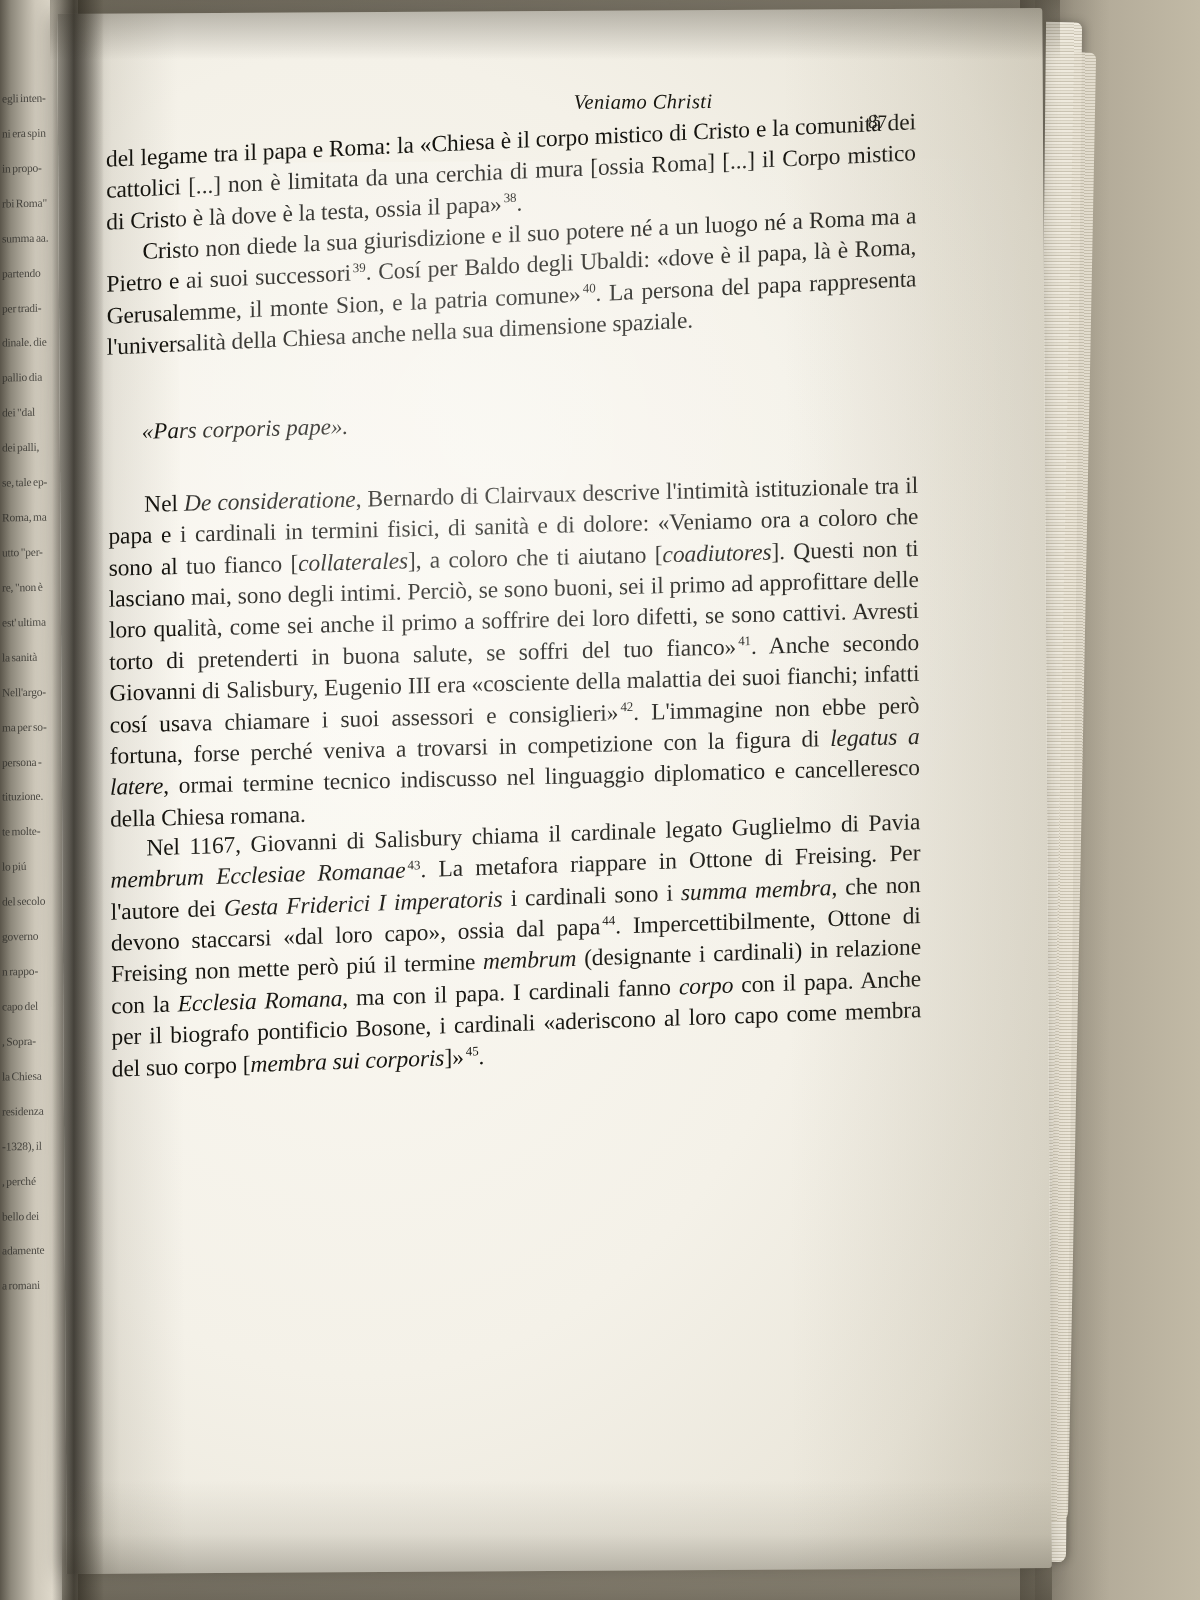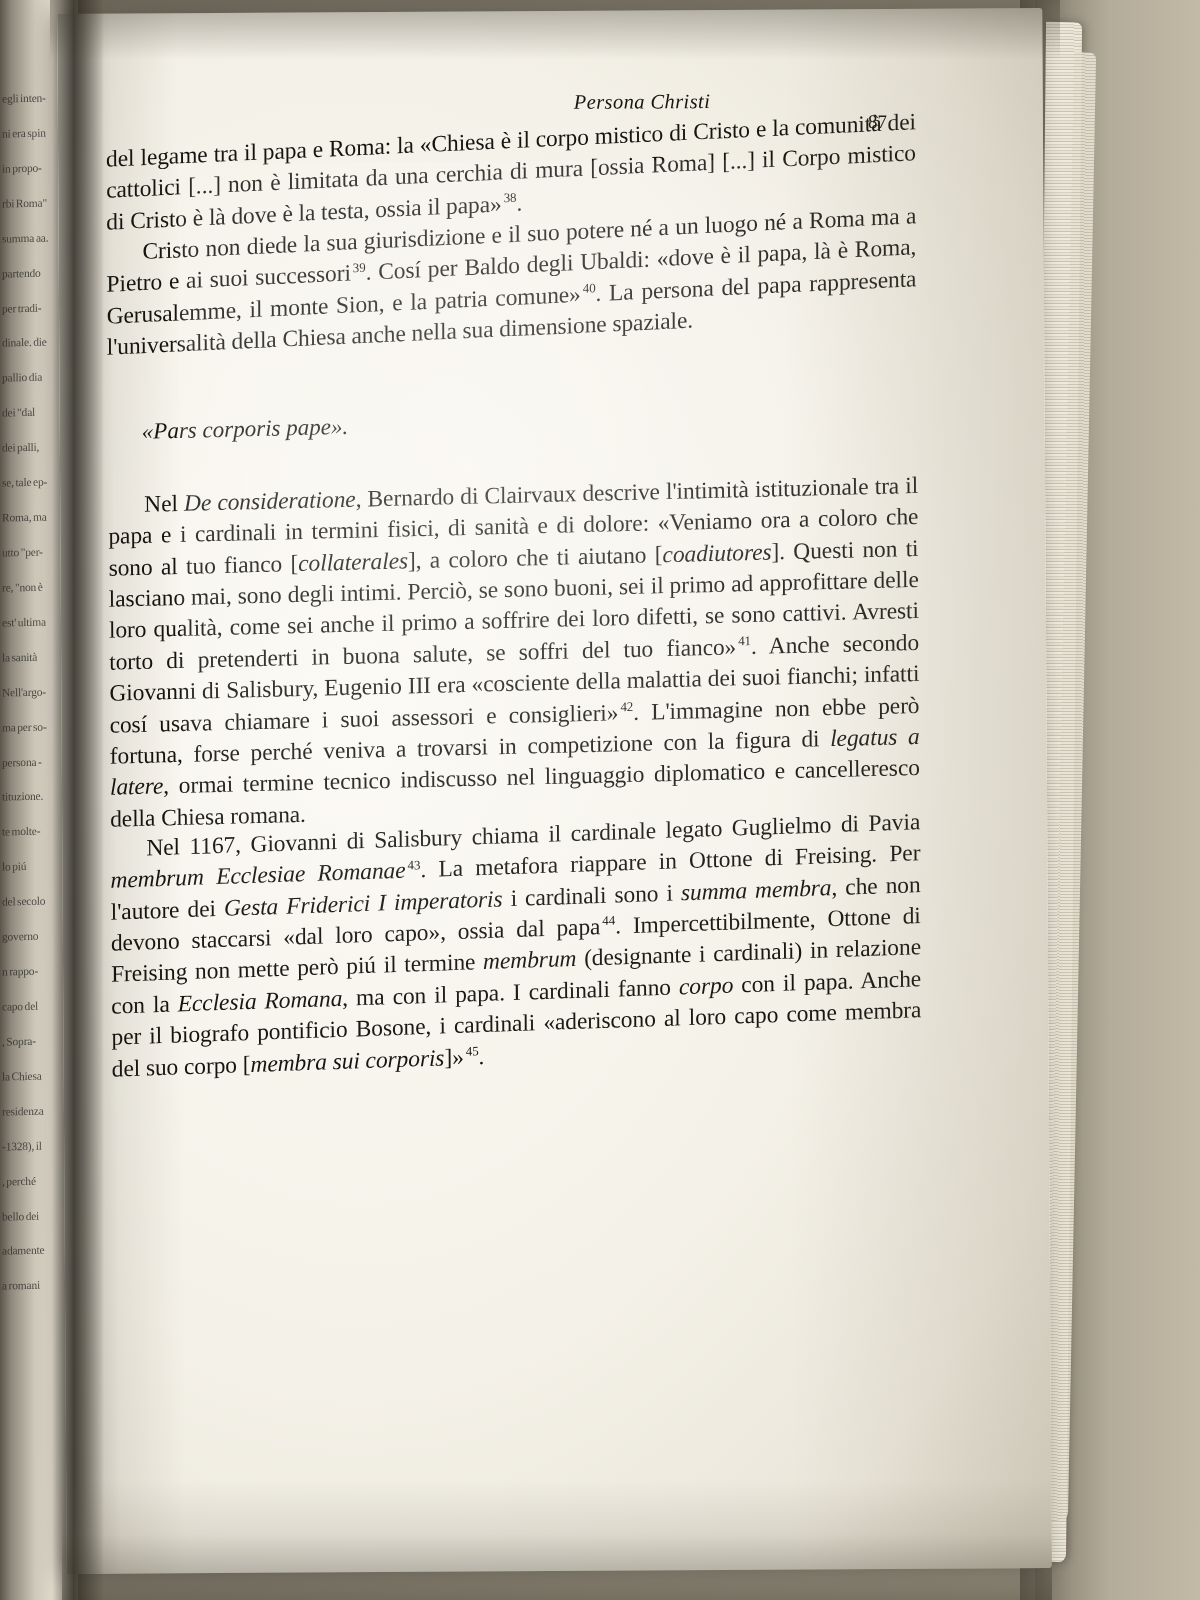--- a/index.html
+++ b/index.html
@@ -280,21 +280,21 @@
   </div>
 
   <div class="fore-edge"></div>
   <div class="fore-edge-2"></div>
 
   <div class="page">
 
     <div class="typeblock">
 
       <div class="runhead">
-        <div class="runhead-title">Persona Christi</div>
+        <div class="runhead-title">Veniamo Christi</div>
         <div class="folio">87</div>
       </div>
 
       <div class="skewed">
         <p class="quote-block"><span>del legame tra il papa e Roma: la «Chiesa è il corpo mistico di Cristo e la comunità dei cattolici [...] non è limitata da una cerchia di mura [ossia Roma] [...] il Corpo mistico di Cristo è là dove è la testa, ossia il papa»</span><sup class="note">38</sup>.</p>
 
         <p class="body-par"><span>Cristo non diede la sua giurisdizione e il suo potere né a un luogo né a Roma ma a Pietro e ai suoi successori</span><sup class="note">39</sup><span>. Cosí per Baldo degli Ubaldi: «dove è il papa, là è Roma, Gerusalemme, il monte Sion, e la patria comune»</span><sup class="note">40</sup><span>. La persona del papa rappresenta l'universalità della Chiesa anche nella sua dimensione spaziale.</span></p>
       </div>
 
       <div class="skewed-2">

